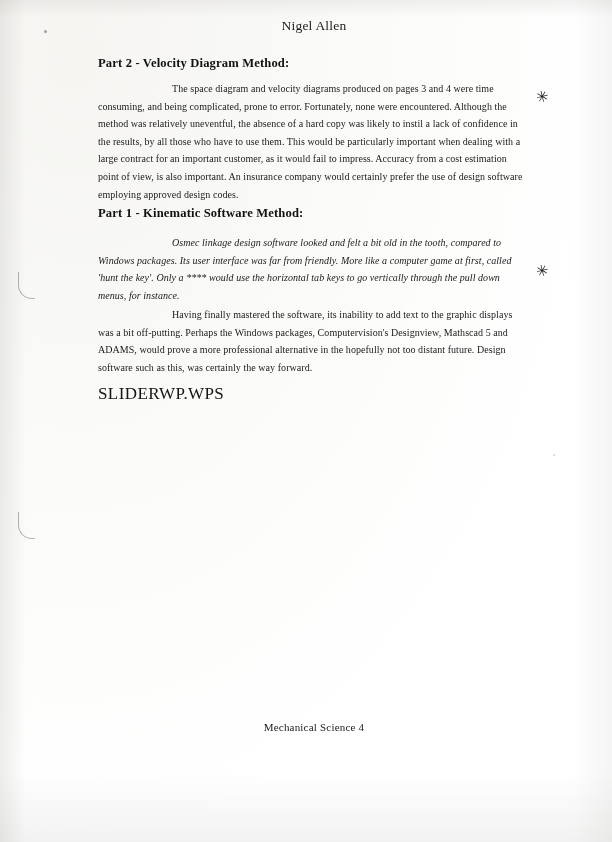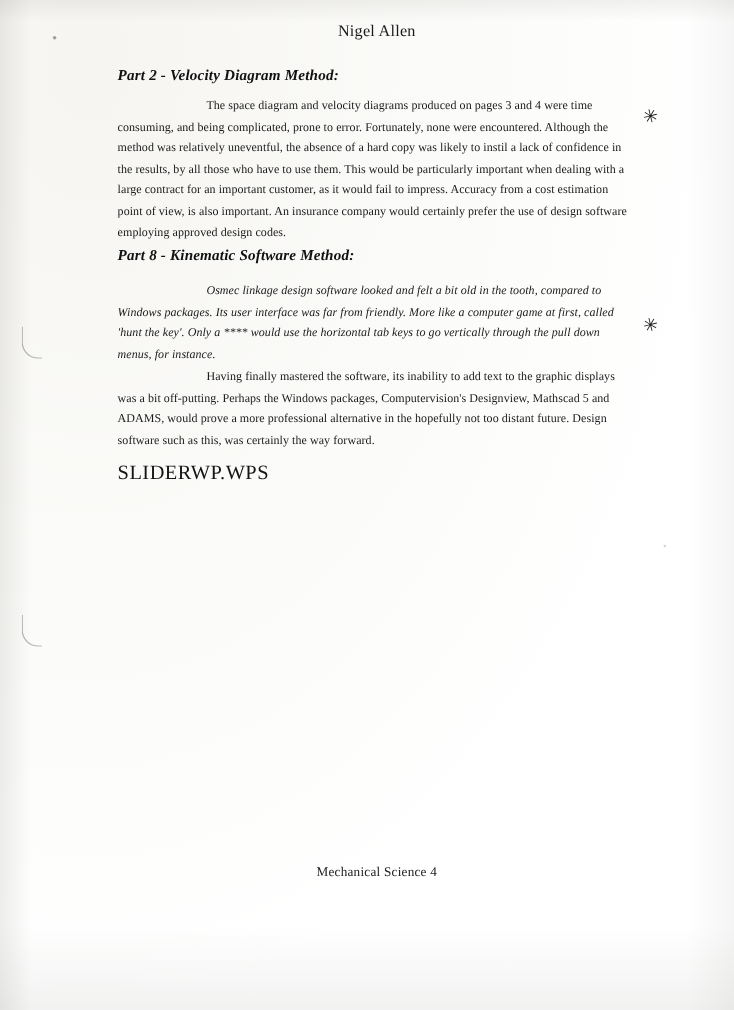--- a/index.html
+++ b/index.html
@@ -93,21 +93,20 @@
     font-size: 13.5px;
     letter-spacing: 0.2px;
     color: #1b1b1b;
   }
 
   .section-head {
     font-size: 12.6px;
     font-weight: bold;
     letter-spacing: 0.15px;
     color: #111;
-    font-style: italic;
   }
 
   p.body {
     font-size: 10px;
     line-height: 17.6px;
     text-align: left;
     color: #1a1a1a;
     margin: 0;
     letter-spacing: 0.05px;
   }
@@ -170,21 +169,21 @@
   <div class="content">
 
     <div class="header-name">Nigel Allen</div>
 
     <div class="blk section-head" id="h-part2">Part 2 - Velocity Diagram Method:</div>
 
     <div class="blk" id="p-part2">
       <p class="body"><span class="indent"></span><span>The space diagram and velocity diagrams produced on pages 3 and 4 were time consuming, and being complicated, prone to error. Fortunately, none were encountered. Although the method was relatively uneventful, the absence of a hard copy was likely to instil a lack of confidence in the results, by all those who have to use them. This would be particularly important when dealing with a large contract for an important customer, as it would fail to impress. Accuracy from a cost estimation point of view, is also important. An insurance company would certainly prefer the use of design software employing approved design codes.</span></p>
     </div>
 
-    <div class="blk section-head" id="h-part3">Part 8 - Kinematic Software Method:</div>
+    <div class="blk section-head" id="h-part3">Part 1 - Kinematic Software Method:</div>
 
     <div class="blk" id="p-part3a">
       <p class="body"><span class="indent"></span><span>Osmec linkage design software looked and felt a bit old in the tooth, compared to Windows packages. Its user interface was far from friendly. More like a computer game at first, called 'hunt the key'. Only a **** would use the horizontal tab keys to go vertically through the pull down menus, for instance.</span></p>
     </div>
 
     <div class="blk" id="p-part3b">
       <p class="body"><span class="indent"></span><span>Having finally mastered the software, its inability to add text to the graphic displays was a bit off-putting. Perhaps the Windows packages, Computervision's Designview, Mathscad 5 and ADAMS, would prove a more professional alternative in the hopefully not too distant future. Design software such as this, was certainly the way forward.</span></p>
     </div>
 
     <div class="blk" id="p-filename">SLIDERWP.WPS</div>

